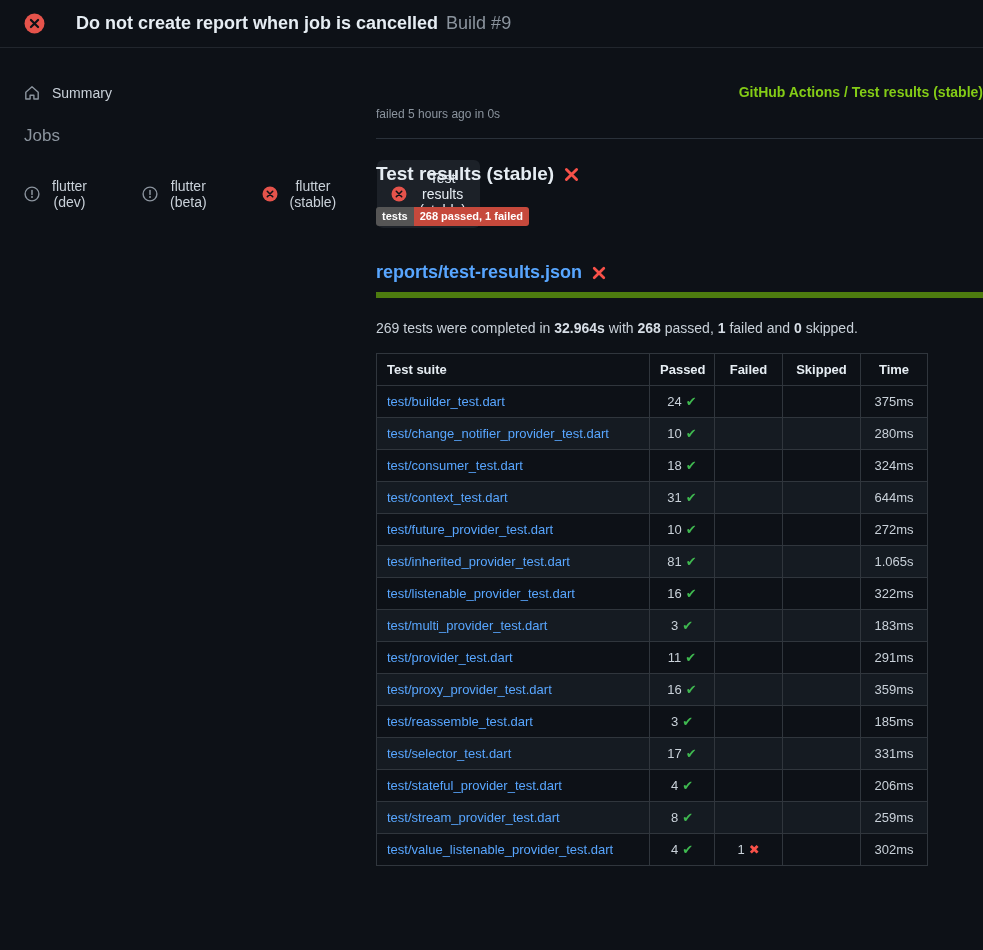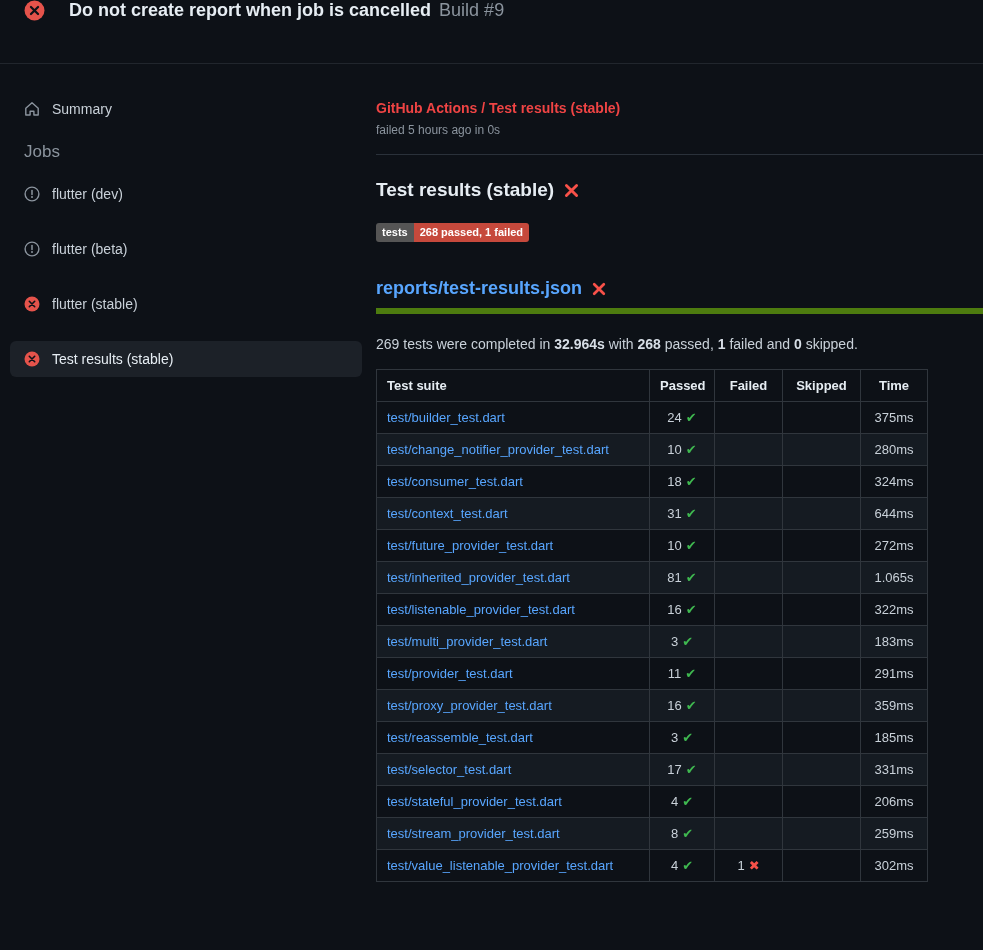--- a/index.html
+++ b/index.html
@@ -7,48 +7,48 @@
   body {
     width:983px; height:950px; overflow:hidden;
     background:#0d1117; color:#c9d1d9;
     font-family:"Liberation Sans","DejaVu Sans",sans-serif;
     font-size:14px;
   }
   svg { display:block; }
 
   
   .header {
-    height:64px; display:flex; gap:24px;
+    height:48px; display:flex; align-items:center; gap:31px;
     padding:0 24px; border-bottom:1px solid #21262d;
   }
   .header h1 { margin:0; font-size:18px; font-weight:700; color:#e6edf3; display:flex; gap:8px; align-items:baseline; }
   .build-no { color:#8b949e; font-weight:400; }
 
   
   .layout { display:flex; align-items:flex-start; }
 
   
   .sidebar { width:376px; flex:0 0 376px; padding-top:30px; }
   .sidebar-item {
     display:flex; align-items:center; gap:12px;
     padding:7px 24px; font-size:14px; color:#c9d1d9; cursor:pointer;
   }
   .jobs-heading { margin-top:18px; padding:0 24px; font-size:17px; color:#8b949e; }
-  .jobs-list { margin-top:14px; display:flex; flex-direction:column; gap:19px;text-align:center; }
+  .jobs-list { margin-top:14px; display:flex; gap:3px;text-align:center; }
   .job-item {
     display:flex; align-items:center; gap:12px;
     margin:0 14px 0 10px; padding:10px 14px; border-radius:6px;
     font-size:14px; color:#c9d1d9; cursor:pointer;
   }
   .job-item.selected { background:#1c2128; color:#e6edf3; }
   .icon16 { width:16px; height:16px; flex:0 0 16px; }
 
   
   .main { flex:1; min-width:0; padding-top:36px; }
-  .breadcrumb { font-size:14px; font-weight:700; color:#ef4444; }
+  .breadcrumb { font-size:14px; font-weight:700; color:#84cc16;text-align:right; }
   .run-status { margin-top:7px; font-size:12px; color:#8b949e; }
   .rule { margin-top:17px; border-bottom:1px solid #2a313a; }
 
   .section-heading {
     margin-top:24px; display:flex; align-items:center; gap:9px;
     font-size:19px; font-weight:700; color:#e6edf3;
   }
 
   .badge-wrap { margin-top:22px; }
   .badge { display:inline-flex; font-size:11px; font-weight:700; color:#ffffff; border-radius:3px; overflow:hidden; line-height:1; }

